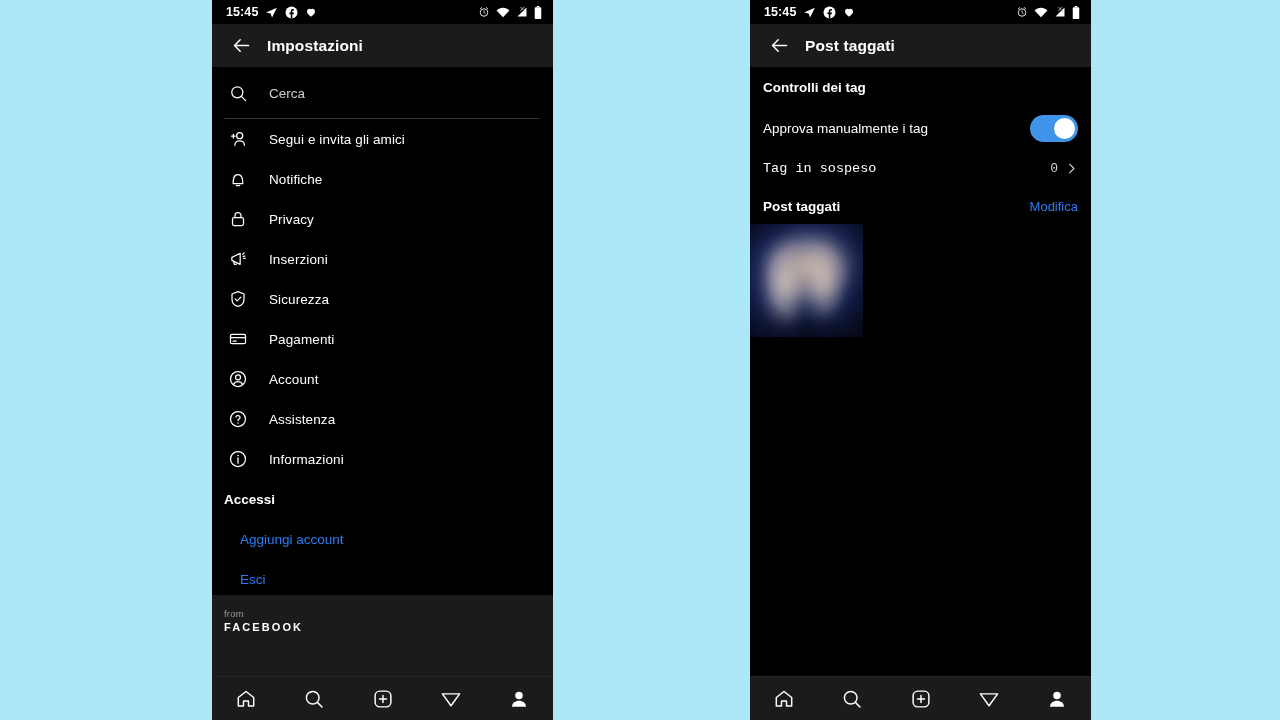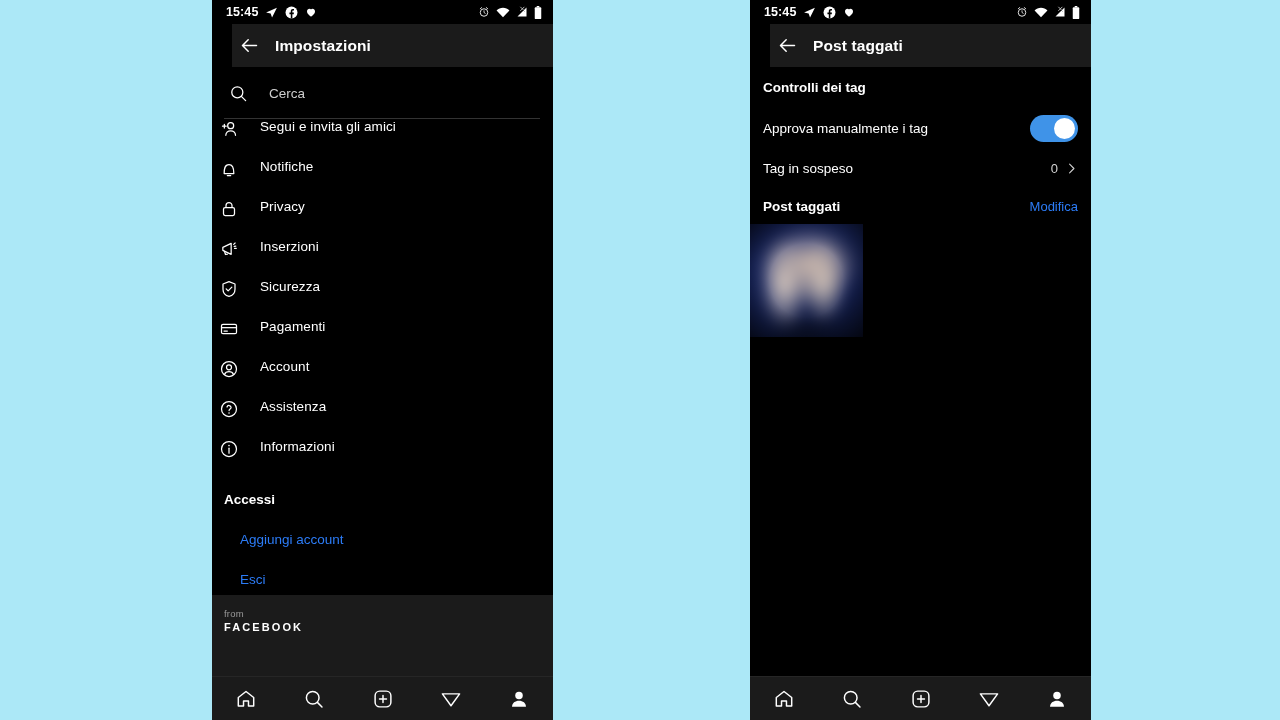--- a/index.html
+++ b/index.html
@@ -41,21 +41,21 @@
   .sb-right-icons { margin-left: auto; display: flex; align-items: center; gap: 6px; }
   .sb-left-icons svg, .sb-right-icons svg { display: block; }
 
   
   .appbar {
     flex: 0 0 43px;
     height: 43px;
     background: #1b1b1b;
     display: flex;
     align-items: center;
-    margin-left: 20px;
+    padding-left: 12px;
   }
   .appbar .back {
     width: 34px; height: 34px;
     display: flex; align-items: center; justify-content: center;
     cursor: pointer;
   }
   .appbar .title {
     color: #fff;
     font-size: 15.5px;
     font-weight: 700;
@@ -91,22 +91,22 @@
     position: absolute;
     left: 12px; right: 13px; bottom: 0;
     height: 1px;
     background: #333;
   }
 
   
   .srow {
     height: 40px;
     display: flex;
-    align-items: flex-start;
-    padding-left: 3px;
+    align-items: center;
+    padding-left: 12px;
     cursor: pointer;
     text-decoration: underline;
   }
   .srow .r-icon {
     width: 28px;
     display: flex; align-items: center; justify-content: center;
     flex: 0 0 28px;
   }
   .srow .r-label {
     color: #fff;
@@ -193,20 +193,21 @@
     width: 21px; height: 21px;
     border-radius: 50%;
     background: #fff;
   }
   .nav-row {
     height: 40px;
     display: flex;
     align-items: center;
     padding: 0 13px;
     cursor: pointer;
+    font-family: Liberation Mono, monospace;
   }
   .nav-row .n-label { color: #fff; font-size: 13.5px; flex: 1 1 auto; }
   .nav-row .n-value { color: #d2d2d2; font-size: 13px; margin-right: 7px; }
   .posts-head {
     height: 36px;
     display: flex;
     align-items: center;
     padding: 0 13px;
   }
   .posts-head .p-title { color: #fff; font-size: 13.5px; font-weight: 700; flex: 1 1 auto; }

